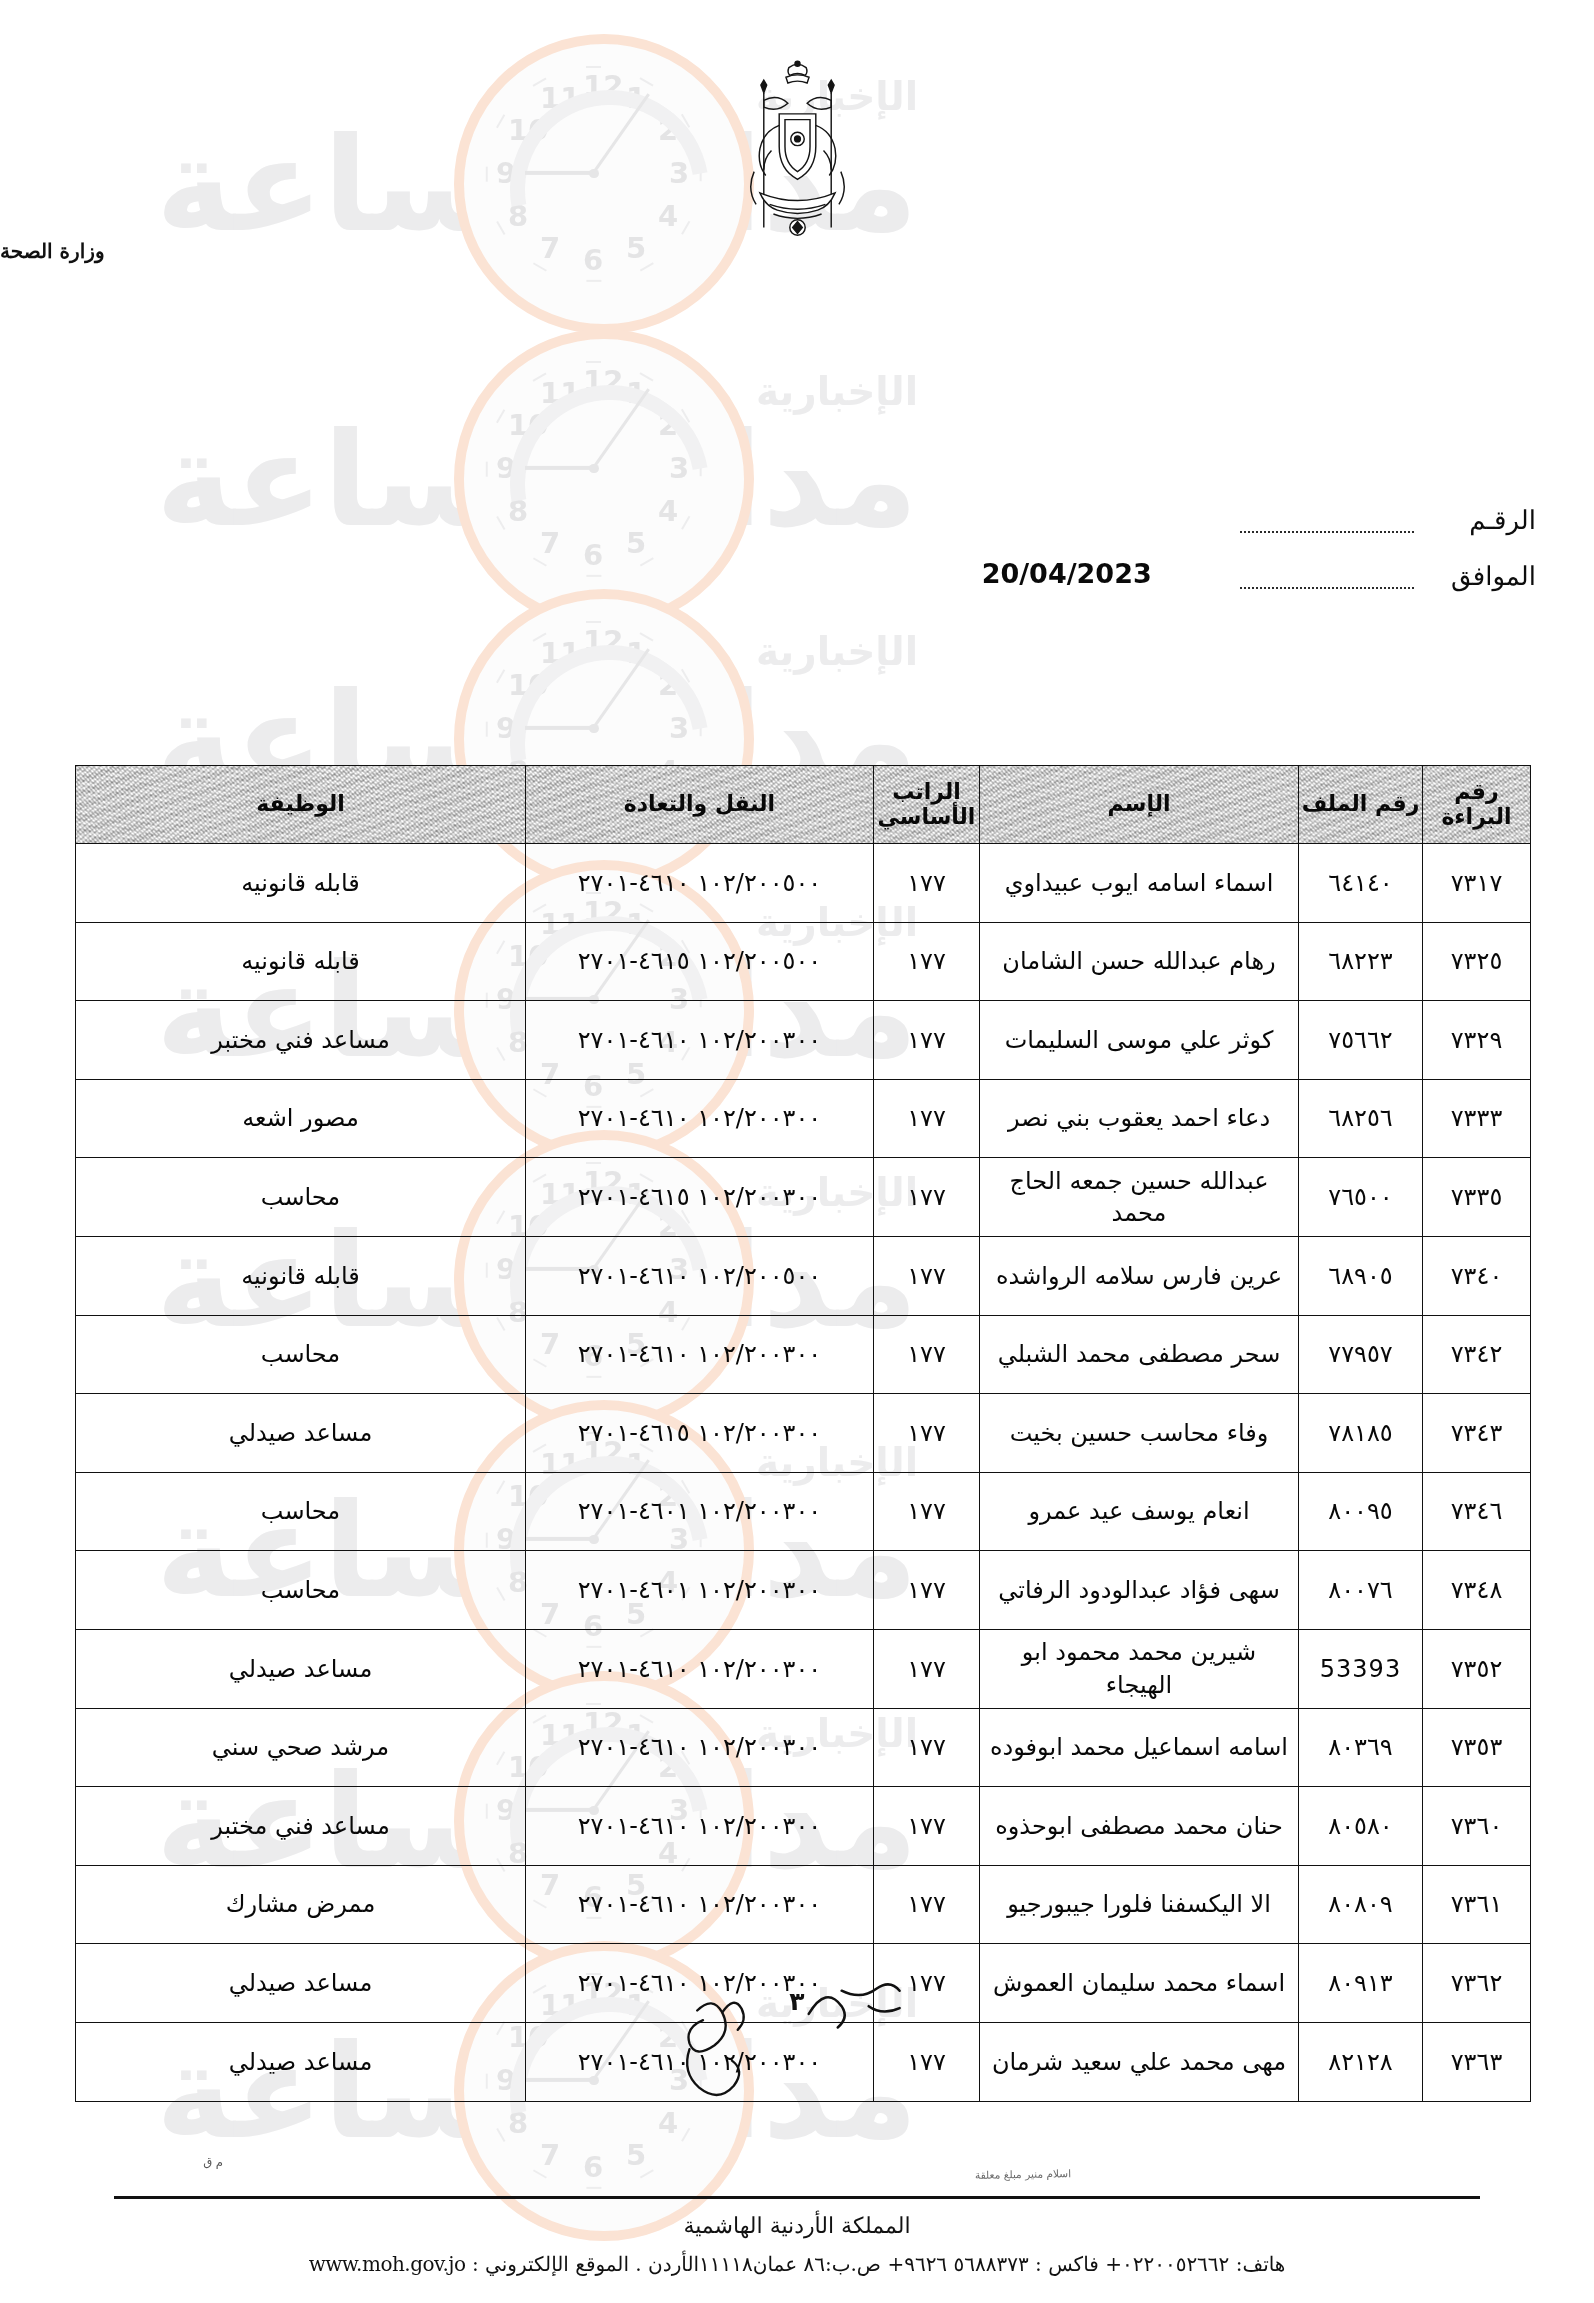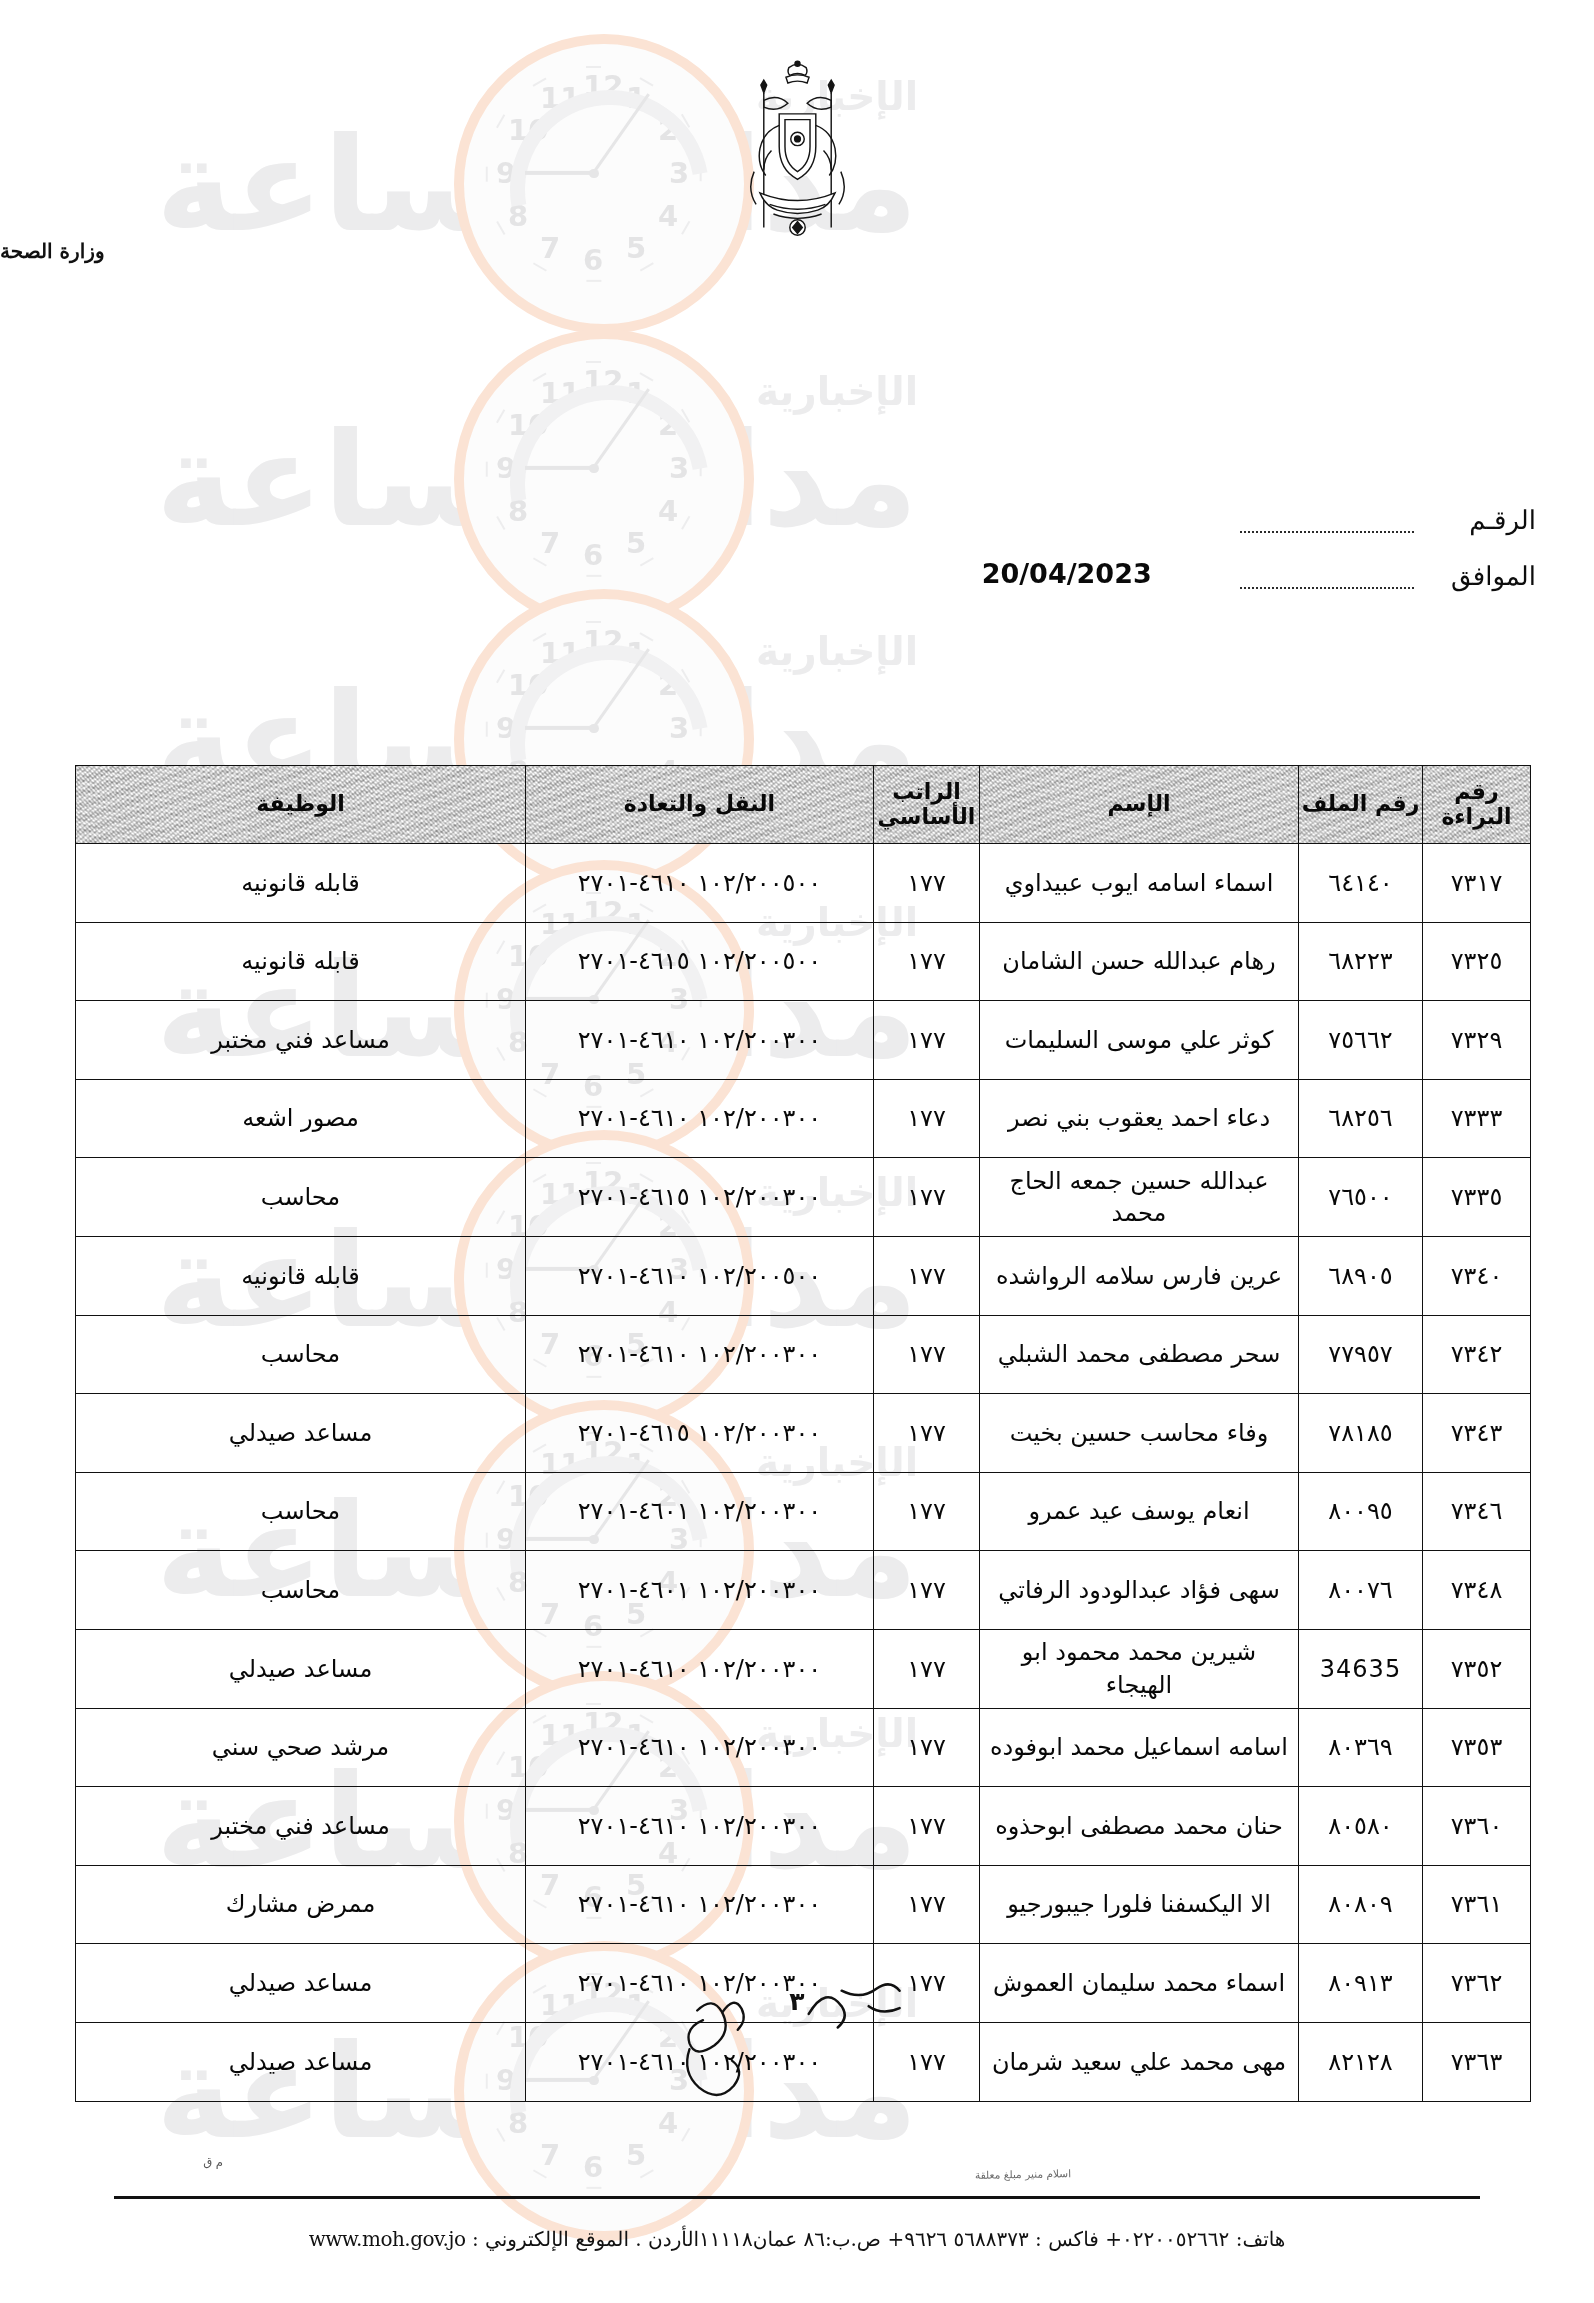--- a/index.html
+++ b/index.html
@@ -591,21 +591,21 @@
           <tr>
             <td class="num-cell">٧٣٤٨</td>
             <td class="num-cell">٨٠٠٧٦</td>
             <td class="name-cell">سهى فؤاد عبدالودود الرفاتي</td>
             <td class="num-cell">١٧٧</td>
             <td class="transfer-cell">١٠٢/٢٠٠٣٠٠ ٤٦٠١-٢٧٠١</td>
             <td class="job-cell">محاسب</td>
           </tr>
           <tr>
             <td class="num-cell">٧٣٥٢</td>
-            <td class="num-cell">34635</td>
+            <td class="num-cell">53393</td>
             <td class="name-cell">شيرين محمد محمود ابو الهيجاء</td>
             <td class="num-cell">١٧٧</td>
             <td class="transfer-cell">١٠٢/٢٠٠٣٠٠ ٤٦١٠-٢٧٠١</td>
             <td class="job-cell">مساعد صيدلي</td>
           </tr>
           <tr>
             <td class="num-cell">٧٣٥٣</td>
             <td class="num-cell">٨٠٣٦٩</td>
             <td class="name-cell">اسامه اسماعيل محمد ابوفوده</td>
             <td class="num-cell">١٧٧</td>
@@ -667,20 +667,21 @@
         <path d="M70 30 q14 10 32 2"></path>
       </g>
     </svg>
   </div>
 
   <div class="stamp-left">اسلام منير مبلغ معلقة</div>
   <div class="stamp-right">م ق</div>
 
   <div class="foot-rule"></div>
   <div class="foot">
+    <div class="foot-kingdom">المملكة الأردنية الهاشمية</div>
     <div class="foot-contact">
       <span>هاتف: ٠٢٢٠٠٥٢٦٦٢+ فاكس : ٥٦٨٨٣٧٣ ٩٦٢٦+ ص.ب:٨٦ عمان١١١١٨الأردن . الموقع الإلكتروني :</span>
       <span class="url">www.moh.gov.jo</span>
     </div>
   </div>
 
 </div>
 
 
 </body></html>

